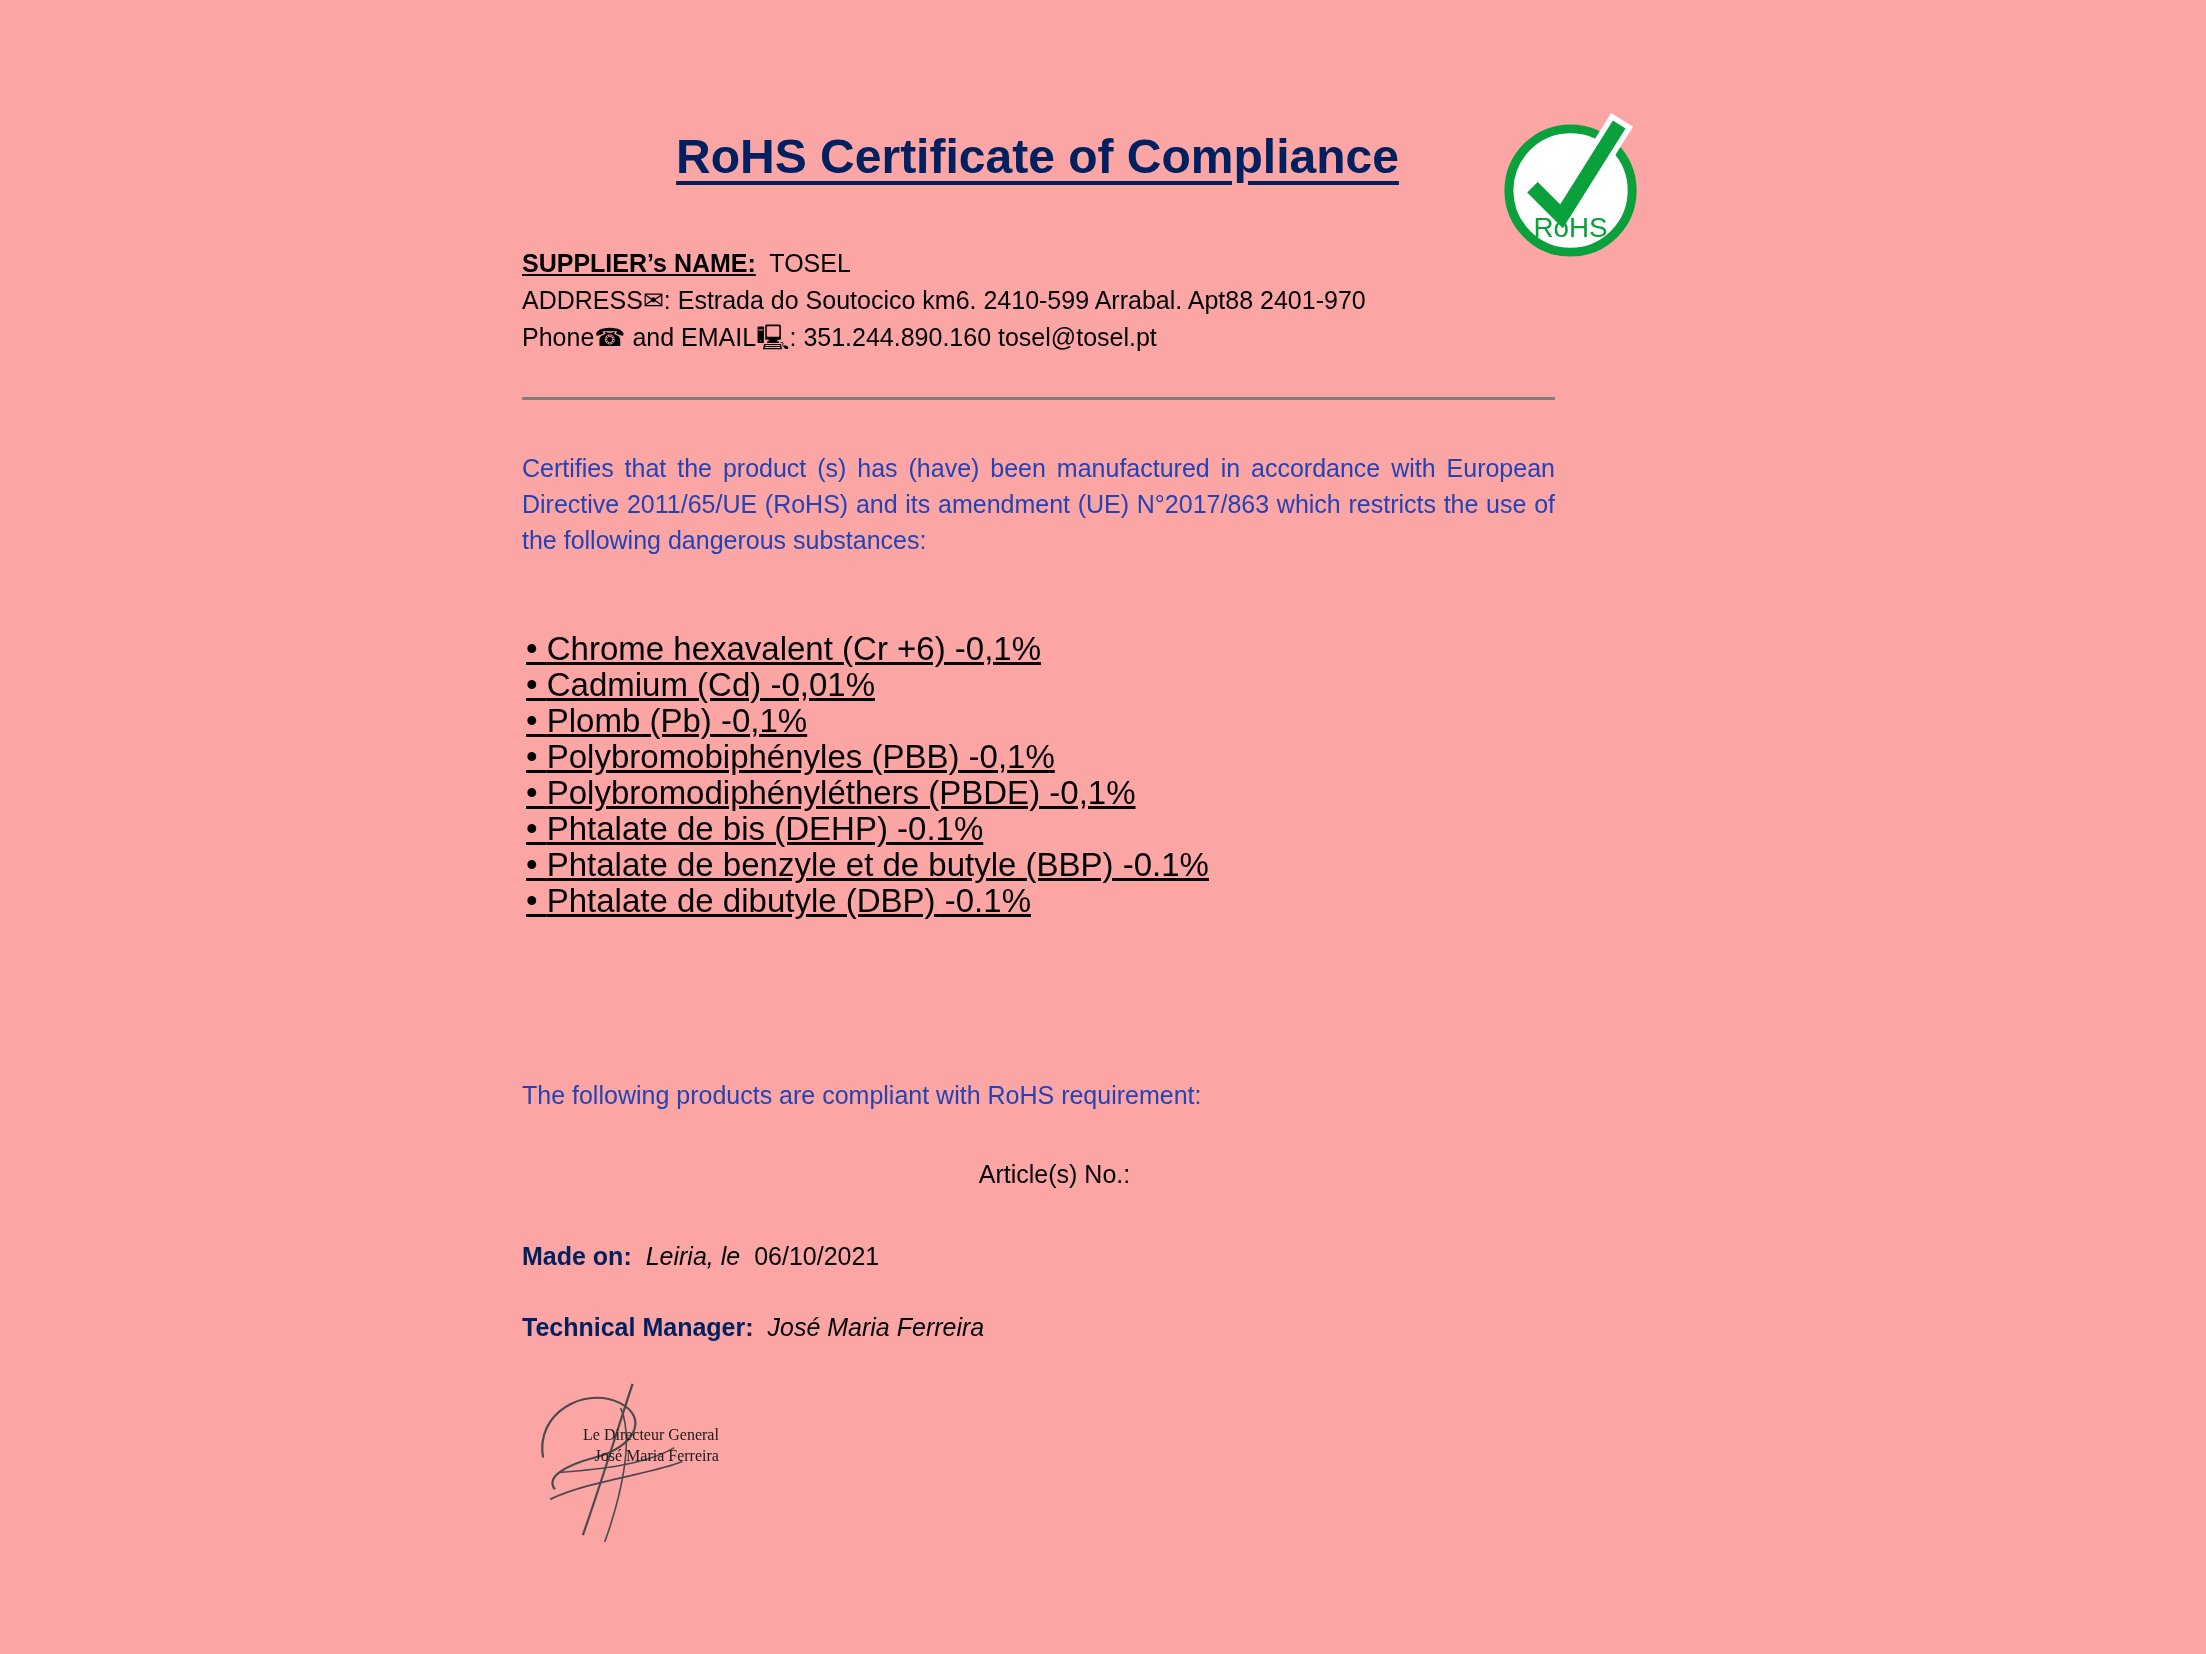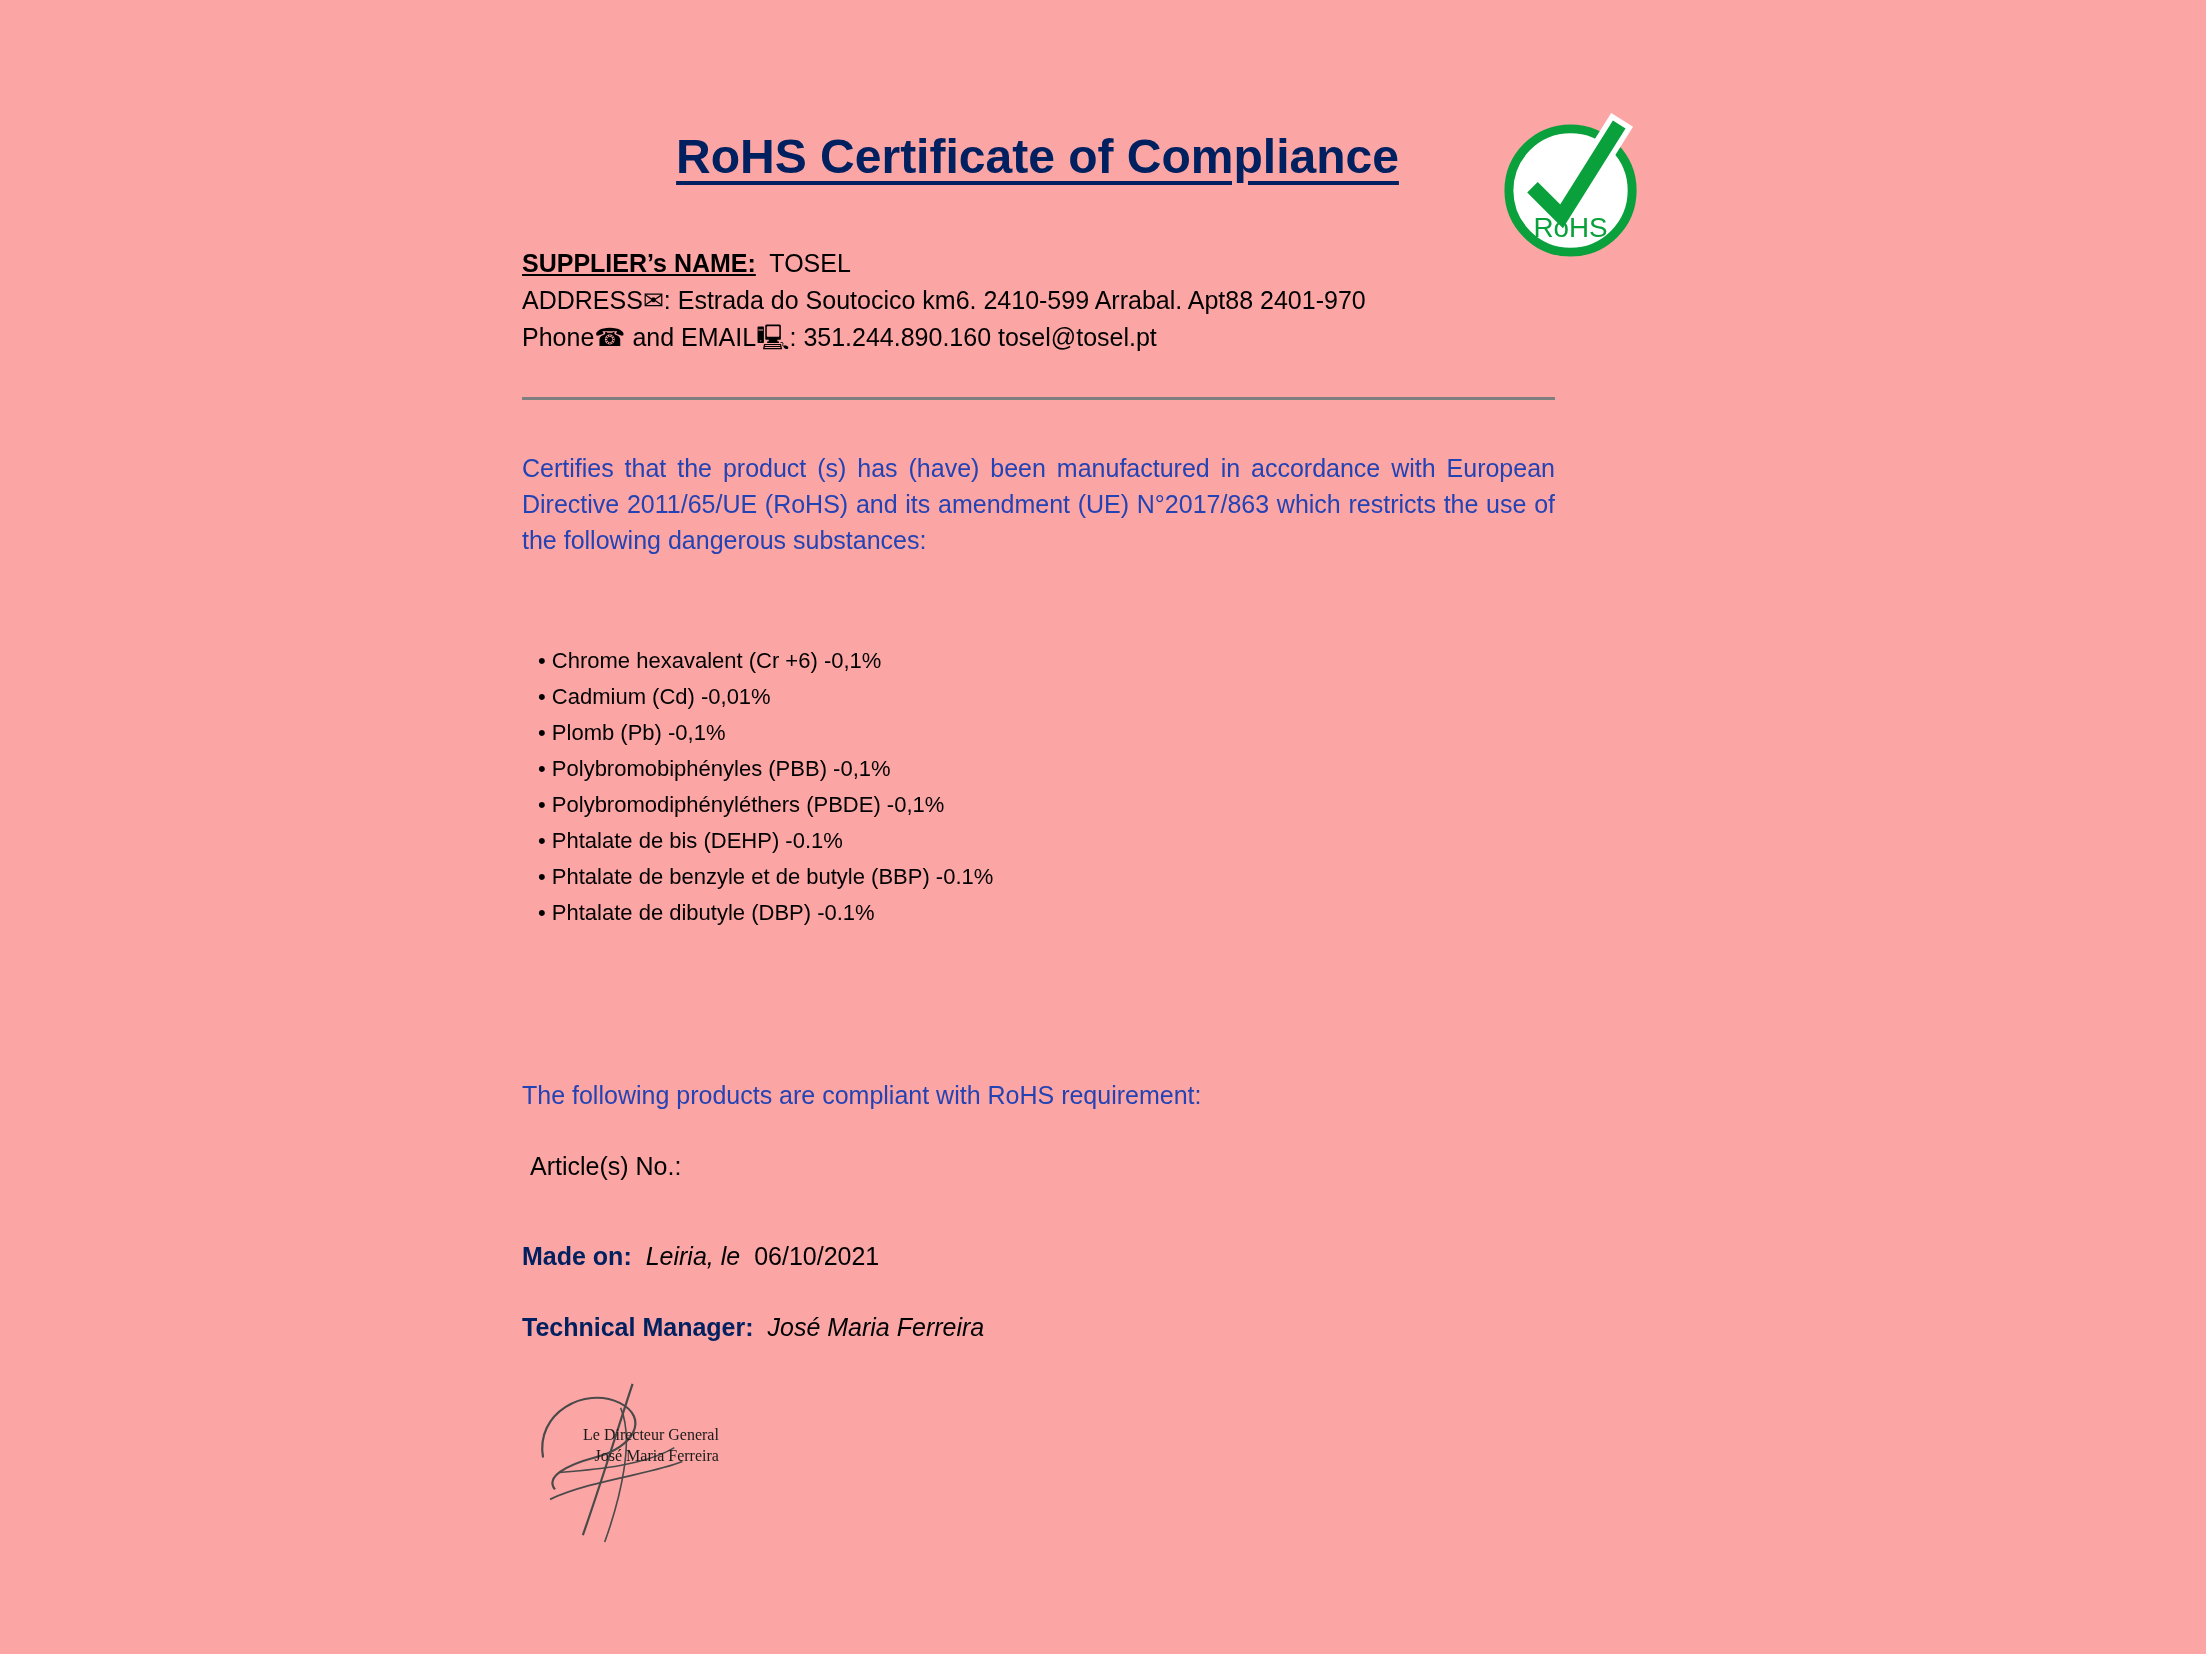--- a/index.html
+++ b/index.html
@@ -51,37 +51,39 @@
     position: absolute;
     left: 522px; top: 450px; width: 1033px;
     margin: 0;
     font-size: 25px;
     line-height: 36px;
     text-align: justify;
   }
   .substances {
     position: absolute;
     left: 522px; top: 627px; width: 1033px;
-    margin: 16px; padding: 0;
+    margin: 4px; padding: 0;
     list-style: none;
-    font-size: 22px;
+    font-size: 33px;
     line-height: 36px;
+    text-decoration: underline;
   }
   .substances li::before { content: "\2022\00a0"; }
   .compliance-statement {
     position: absolute;
     left: 522px; top: 1081px; width: 1033px;
     margin: 0;
     font-size: 25px;
   }
   .article-line {
     position: absolute;
     left: 522px; top: 1144px; width: 1033px;
-    margin: 8px;
+    margin: 16px;
     font-size: 25px;
+    text-align: center;
   }
   .made-on-line {
     position: absolute;
     left: 522px; top: 1242px; width: 1033px;
     margin: 0;
     font-size: 25px;
   }
   .manager-line {
     position: absolute;
     left: 522px; top: 1313px; width: 1033px;

